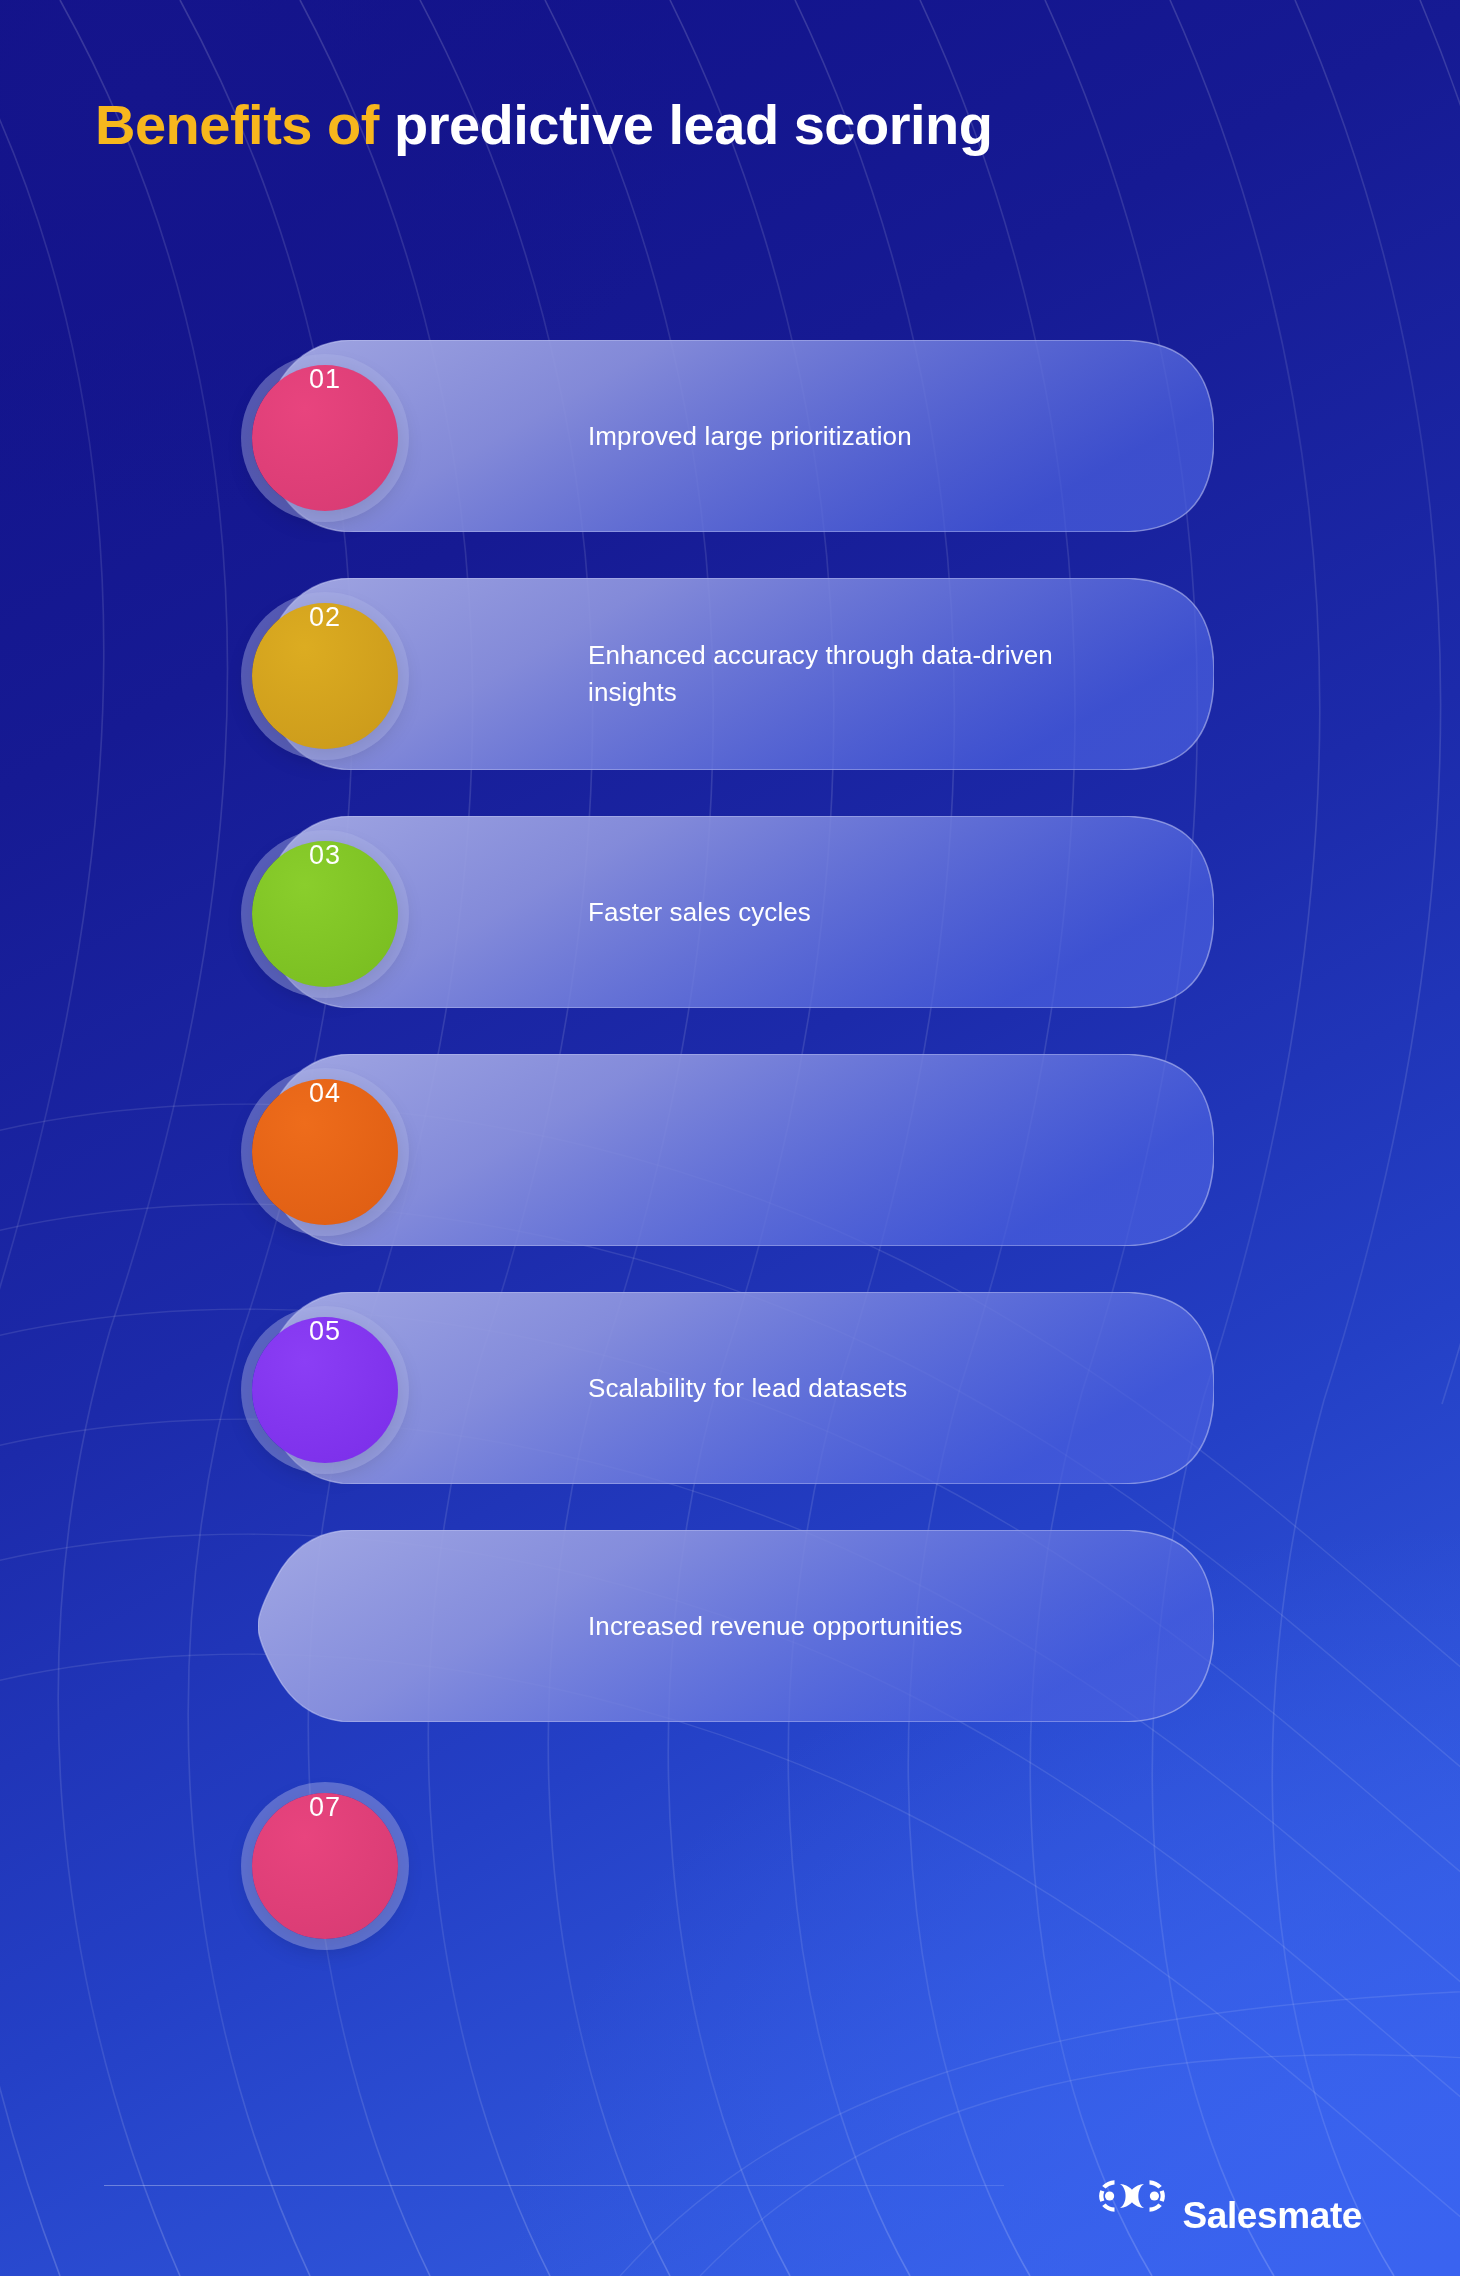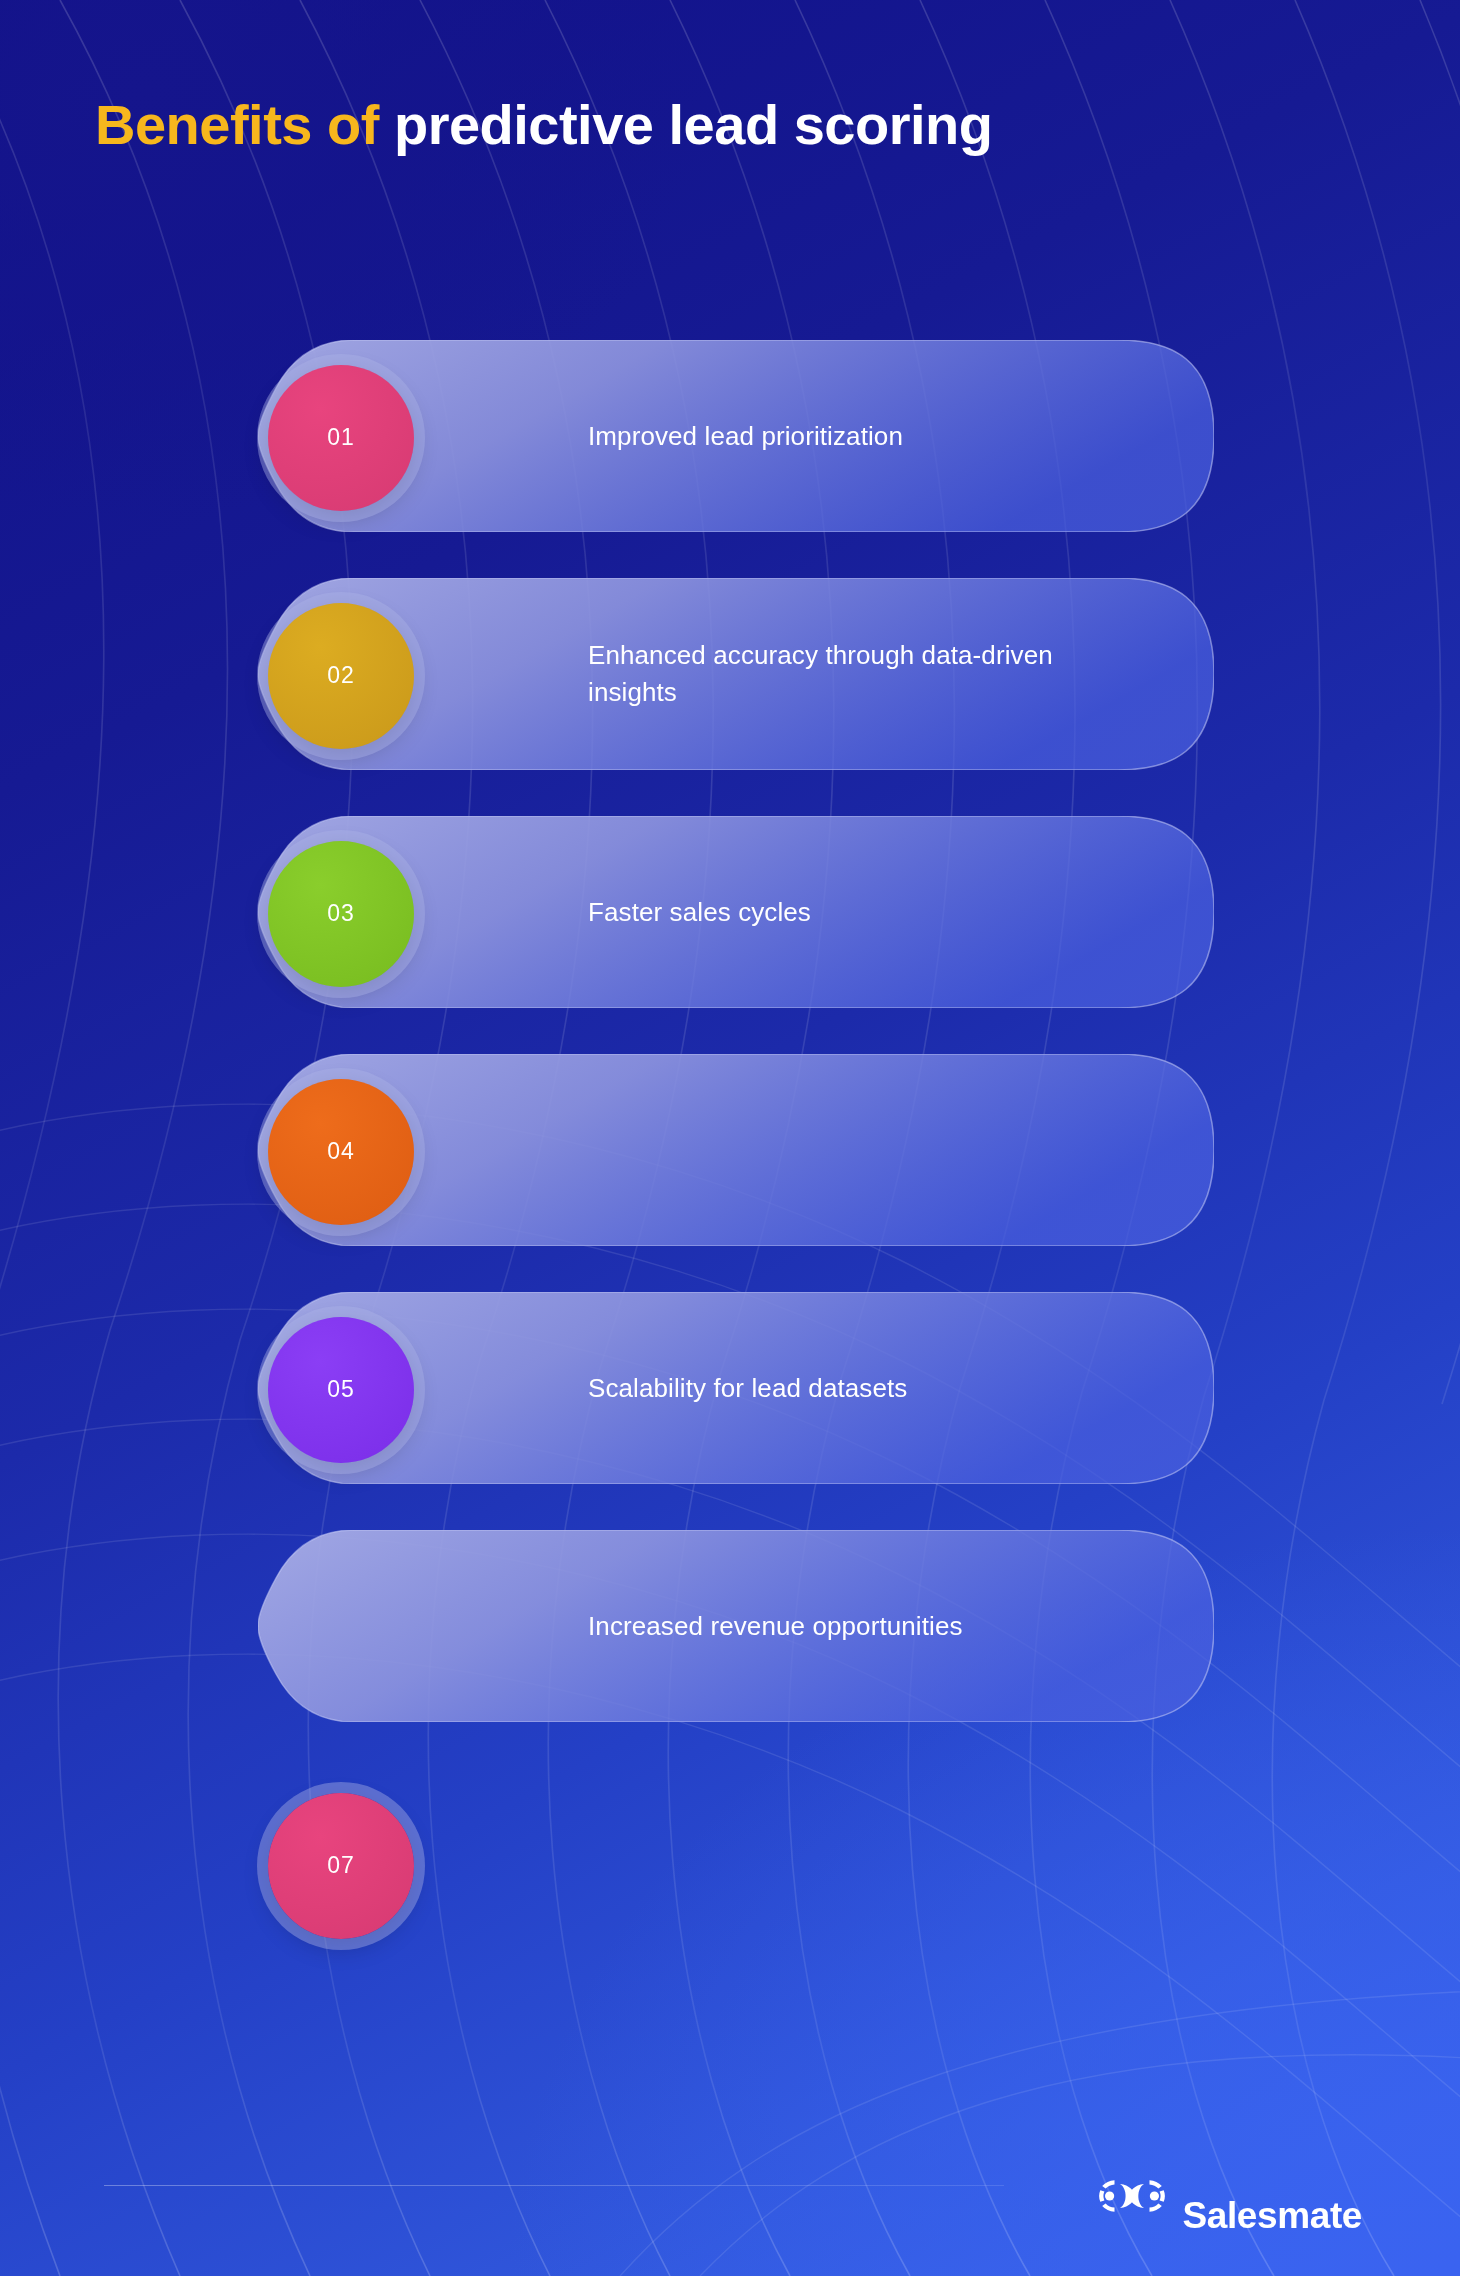--- a/index.html
+++ b/index.html
@@ -71,30 +71,30 @@
     color:#ffffff;
     font-size:26px;
     line-height:1.42;
     font-weight:normal;
     letter-spacing:.1px;
   }
 
   
   .bubble{
     position:absolute;
-    left:268px;
+    left:252px;
     top:47px;
     width:146px;
     height:146px;
     border-radius:50%;
     display:flex;
-    align-items:center;
+    align-items:flex-start;
     justify-content:center;
     color:#ffffff;
-    font-size:23px;
+    font-size:27px;
     letter-spacing:1px;
     z-index:4;
     box-shadow:0 0 0 11px rgba(171,178,232,.42), 0 8px 24px rgba(0,0,0,.22);
   }
   .bubble span{ position:relative; top:-1px; }
 
   
   .footer-rule{
     position:absolute;
     left:104px;
@@ -170,21 +170,21 @@
           <svg class="pill-svg" viewBox="0 0 956 192" preserveAspectRatio="none">
             <defs>
               <linearGradient id="pg0" x1="0" y1="0" x2="1" y2="0.35">
                 <stop offset="0%" stop-color="#a9aee6" stop-opacity=".95"></stop>
                 <stop offset="38%" stop-color="#8f96e0" stop-opacity=".90"></stop>
                 <stop offset="100%" stop-color="#4a60e0" stop-opacity=".72"></stop>
               </linearGradient>
             </defs>
             <path d="M96,0 C 60,0 34,18 18,48 C 6,70 0,86 0,96 C 0,106 6,122 18,144 C 34,174 60,192 96,192 L 860,192 C 913,192 956,174 956,96 C 956,18 913,0 860,0 Z" fill="url(#pg0)" stroke="rgba(196,202,245,.55)" stroke-width="1.5"></path>
           </svg>
-          <div class="pill-text">Improved lead prioritization</div>
+          <div class="pill-text">Improved large prioritization</div>
         </div>
         <div class="bubble" style="background: radial-gradient(circle at 36% 30%, rgb(232, 68, 126), rgb(214, 58, 114));">
           <span>01</span>
         </div>
       </div>
       <div class="row">
         <div class="pill-wrap">
           <svg class="pill-svg" viewBox="0 0 956 192" preserveAspectRatio="none">
             <defs>
               <linearGradient id="pg1" x1="0" y1="0" x2="1" y2="0.35">

